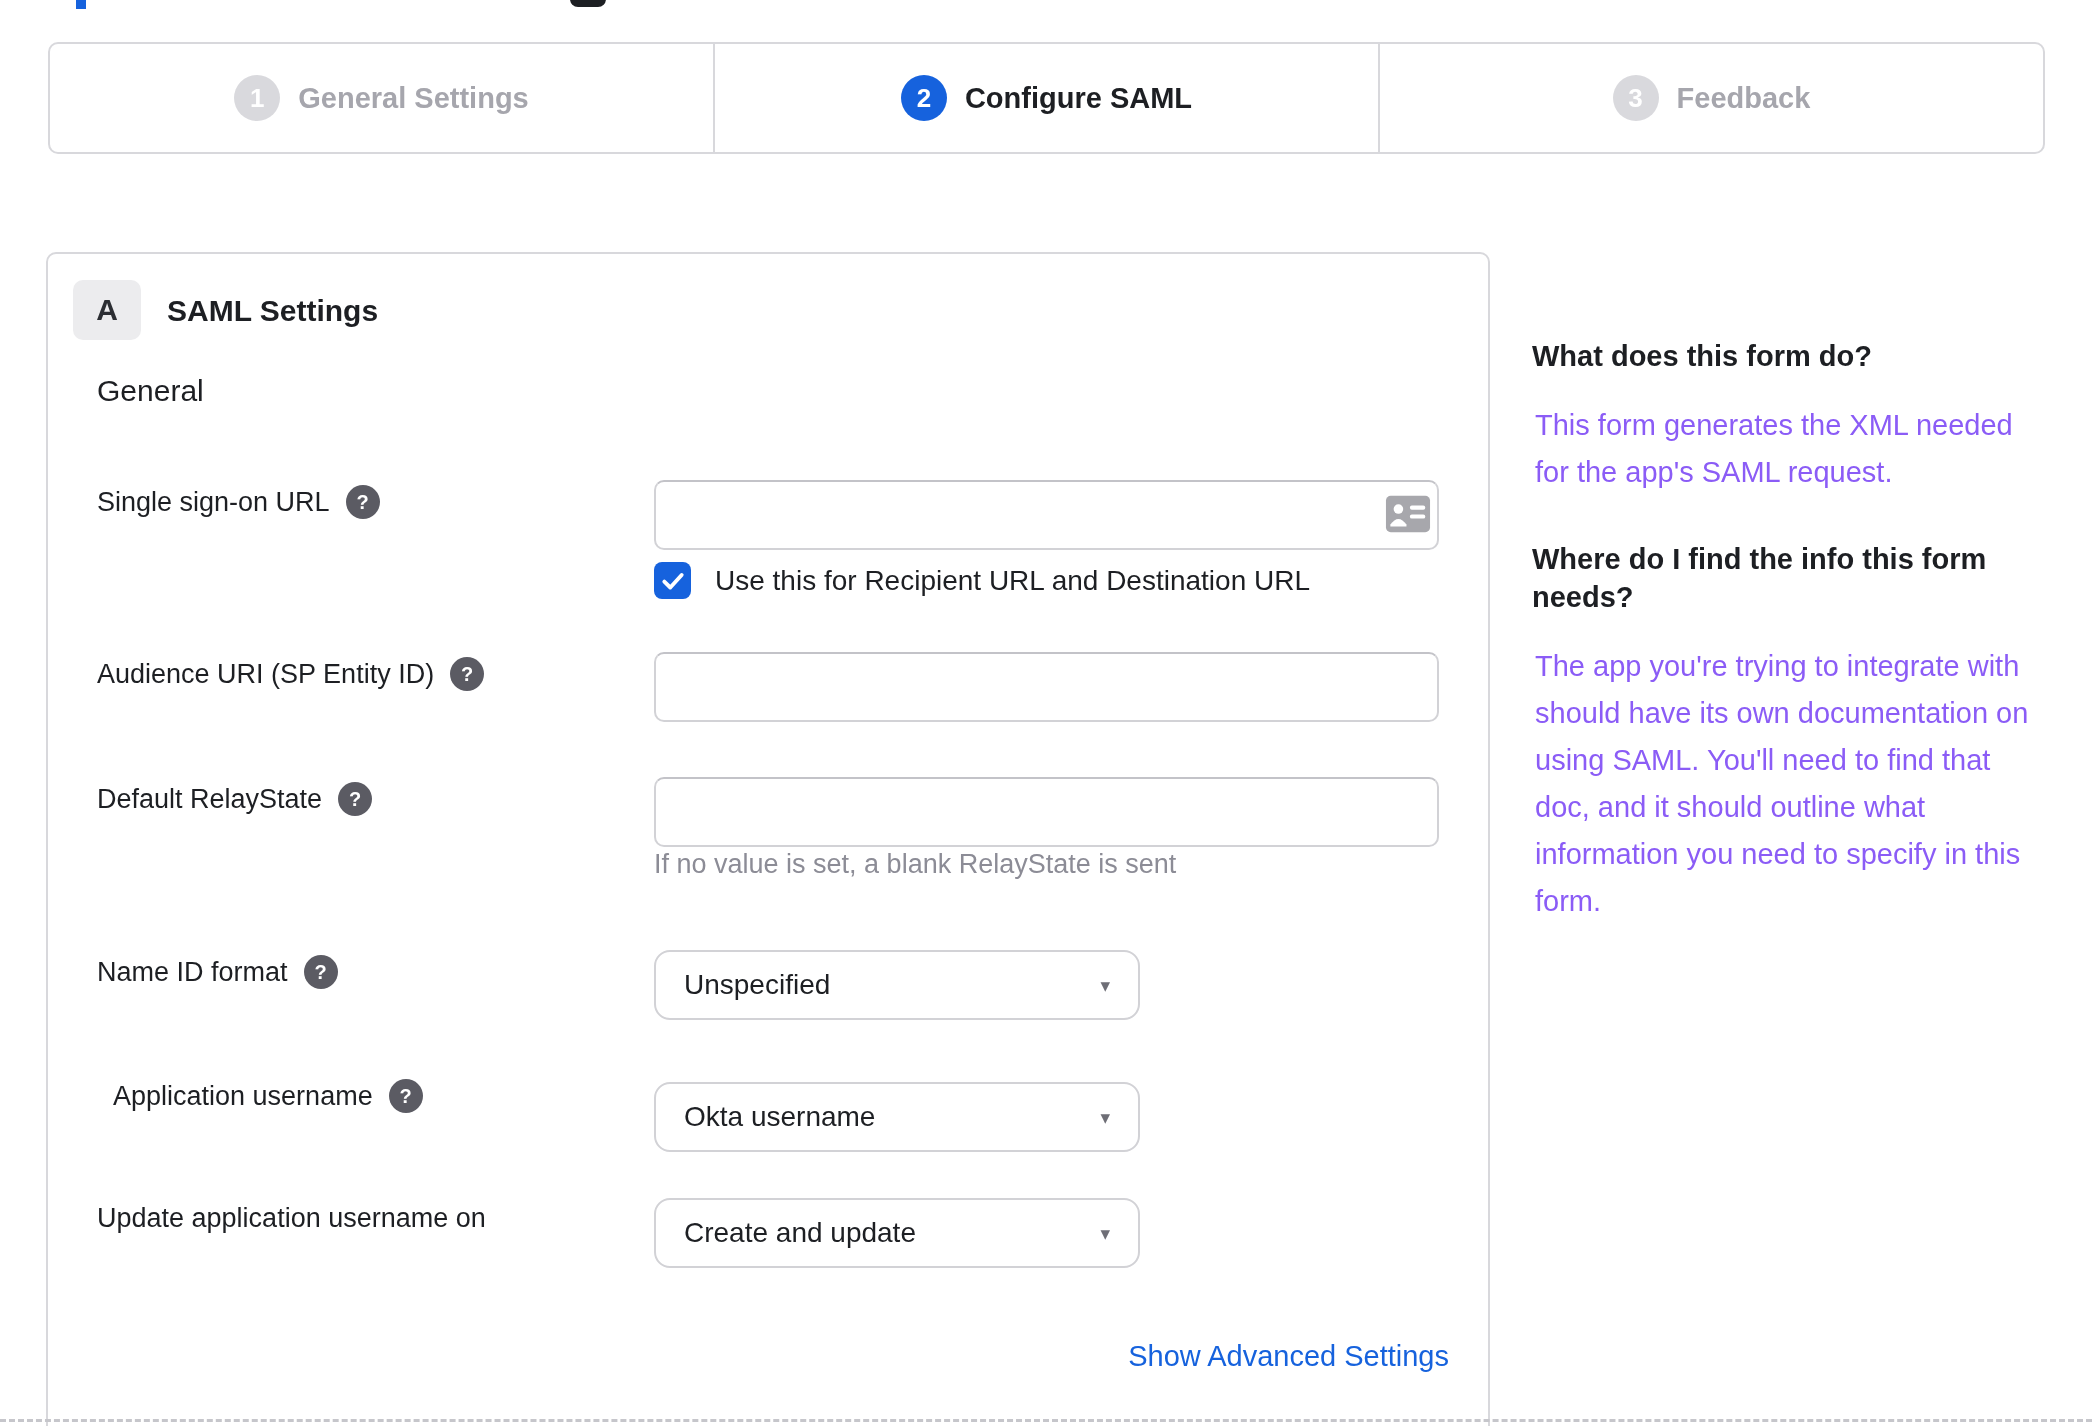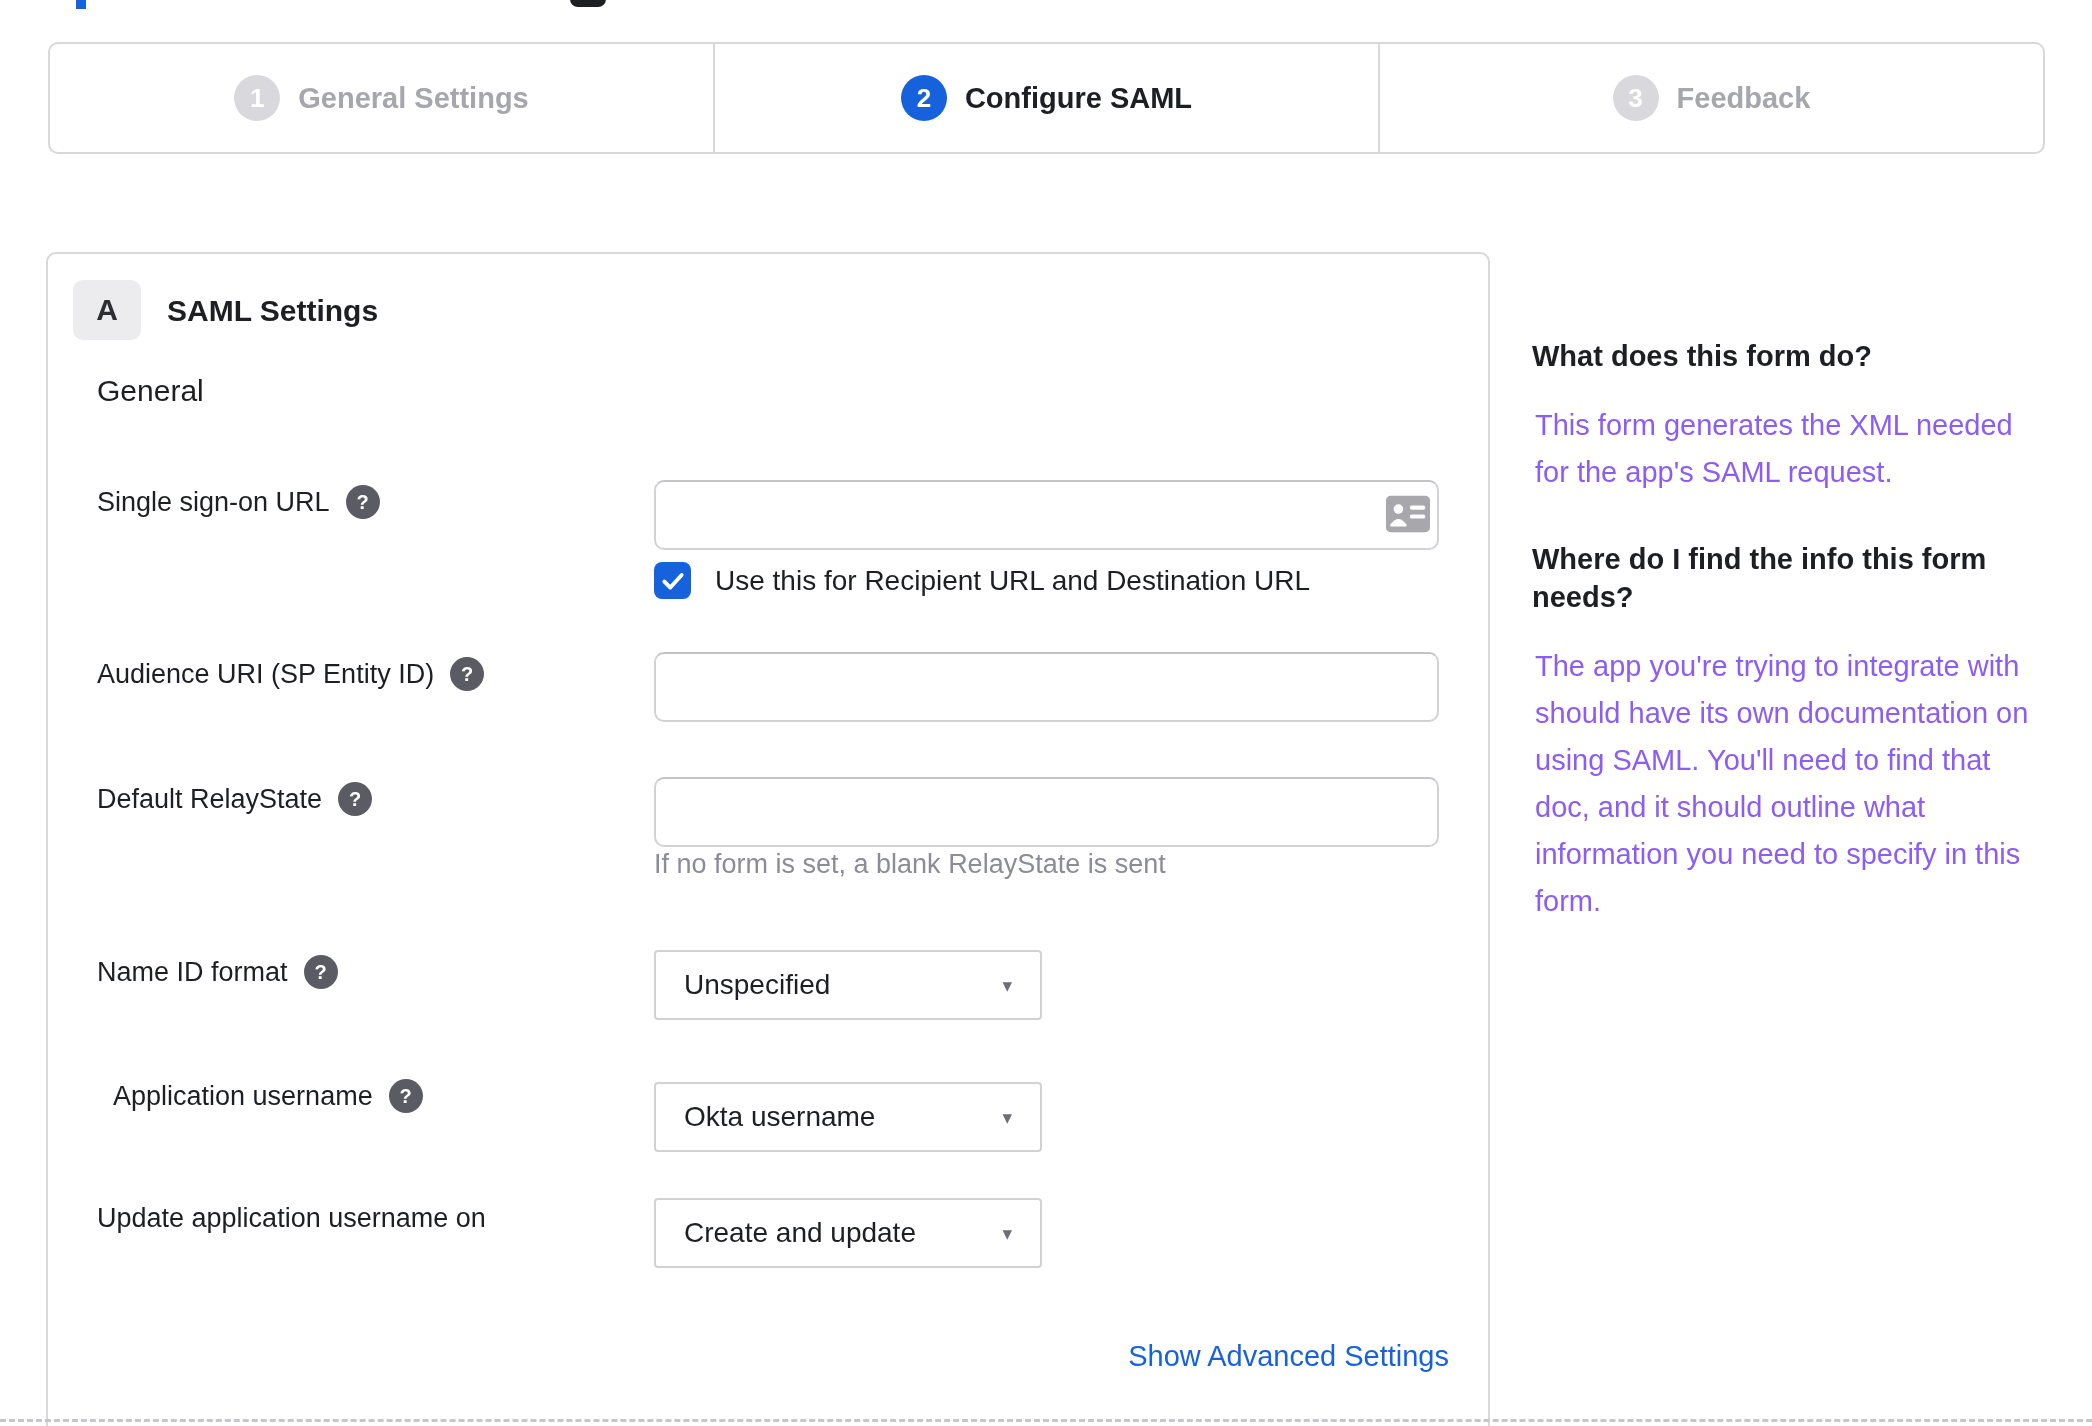--- a/index.html
+++ b/index.html
@@ -41,22 +41,22 @@
     font-family:"Liberation Sans", sans-serif; }
   .card-icon { position:absolute; width:46px; height:40px; }
 
   .checkrow { position:absolute; left:606px; top:308px; display:flex; align-items:center; gap:24px; }
   .checkbox { width:37px; height:37px; background:#1662dd; border-radius:8px;
     display:flex; align-items:center; justify-content:center; cursor:pointer; }
   .checklabel { font-size:28px; }
 
   .hint { position:absolute; left:606px; top:595px; font-size:27px; color:#8c8c96; }
 
-  .select { position:absolute; left:606px; width:388px; height:70px; background:#fff;
-    border:2px solid #d2d2d6; border-radius:4px; display:flex; align-items:center;
+  .select { position:absolute; left:606px; width:486px; height:70px; background:#fff;
+    border:2px solid #d2d2d6; border-radius:16px; display:flex; align-items:center;
     padding:0 60px 0 28px; font-size:28px; cursor:pointer; }
   .select .arrow { position:absolute; right:28px; top:50%; transform:translateY(-50%);
     font-size:19px; color:#6e6e76; }
 
   .adv-link { position:absolute; right:39px; top:1086px; font-size:29px; color:#1662dd;
     text-decoration:none; cursor:pointer; }
 
   
   .side { position:absolute; left:1532px; top:325px; width:524px; }
   .side h3 { font-size:29px; font-weight:bold; color:#1d1f23; line-height:38px;
@@ -121,21 +121,21 @@
       <span>Audience URI (SP Entity ID)</span>
       <span class="help">?</span>
     </div>
     <input class="tinput" style="top: 398px;" type="text" value="">
 
     <div class="flabel" style="top:528px;">
       <span>Default RelayState</span>
       <span class="help">?</span>
     </div>
     <input class="tinput" style="top: 523px;" type="text" value="">
-    <div class="hint">If no form is set, a blank RelayState is sent</div>
+    <div class="hint">If no value is set, a blank RelayState is sent</div>
 
     <div class="flabel" style="top:701px;">
       <span>Name ID format</span>
       <span class="help">?</span>
     </div>
     <div class="select" style="top:696px;">
       <span>Unspecified</span>
       <span class="arrow">▾</span>
     </div>
 

